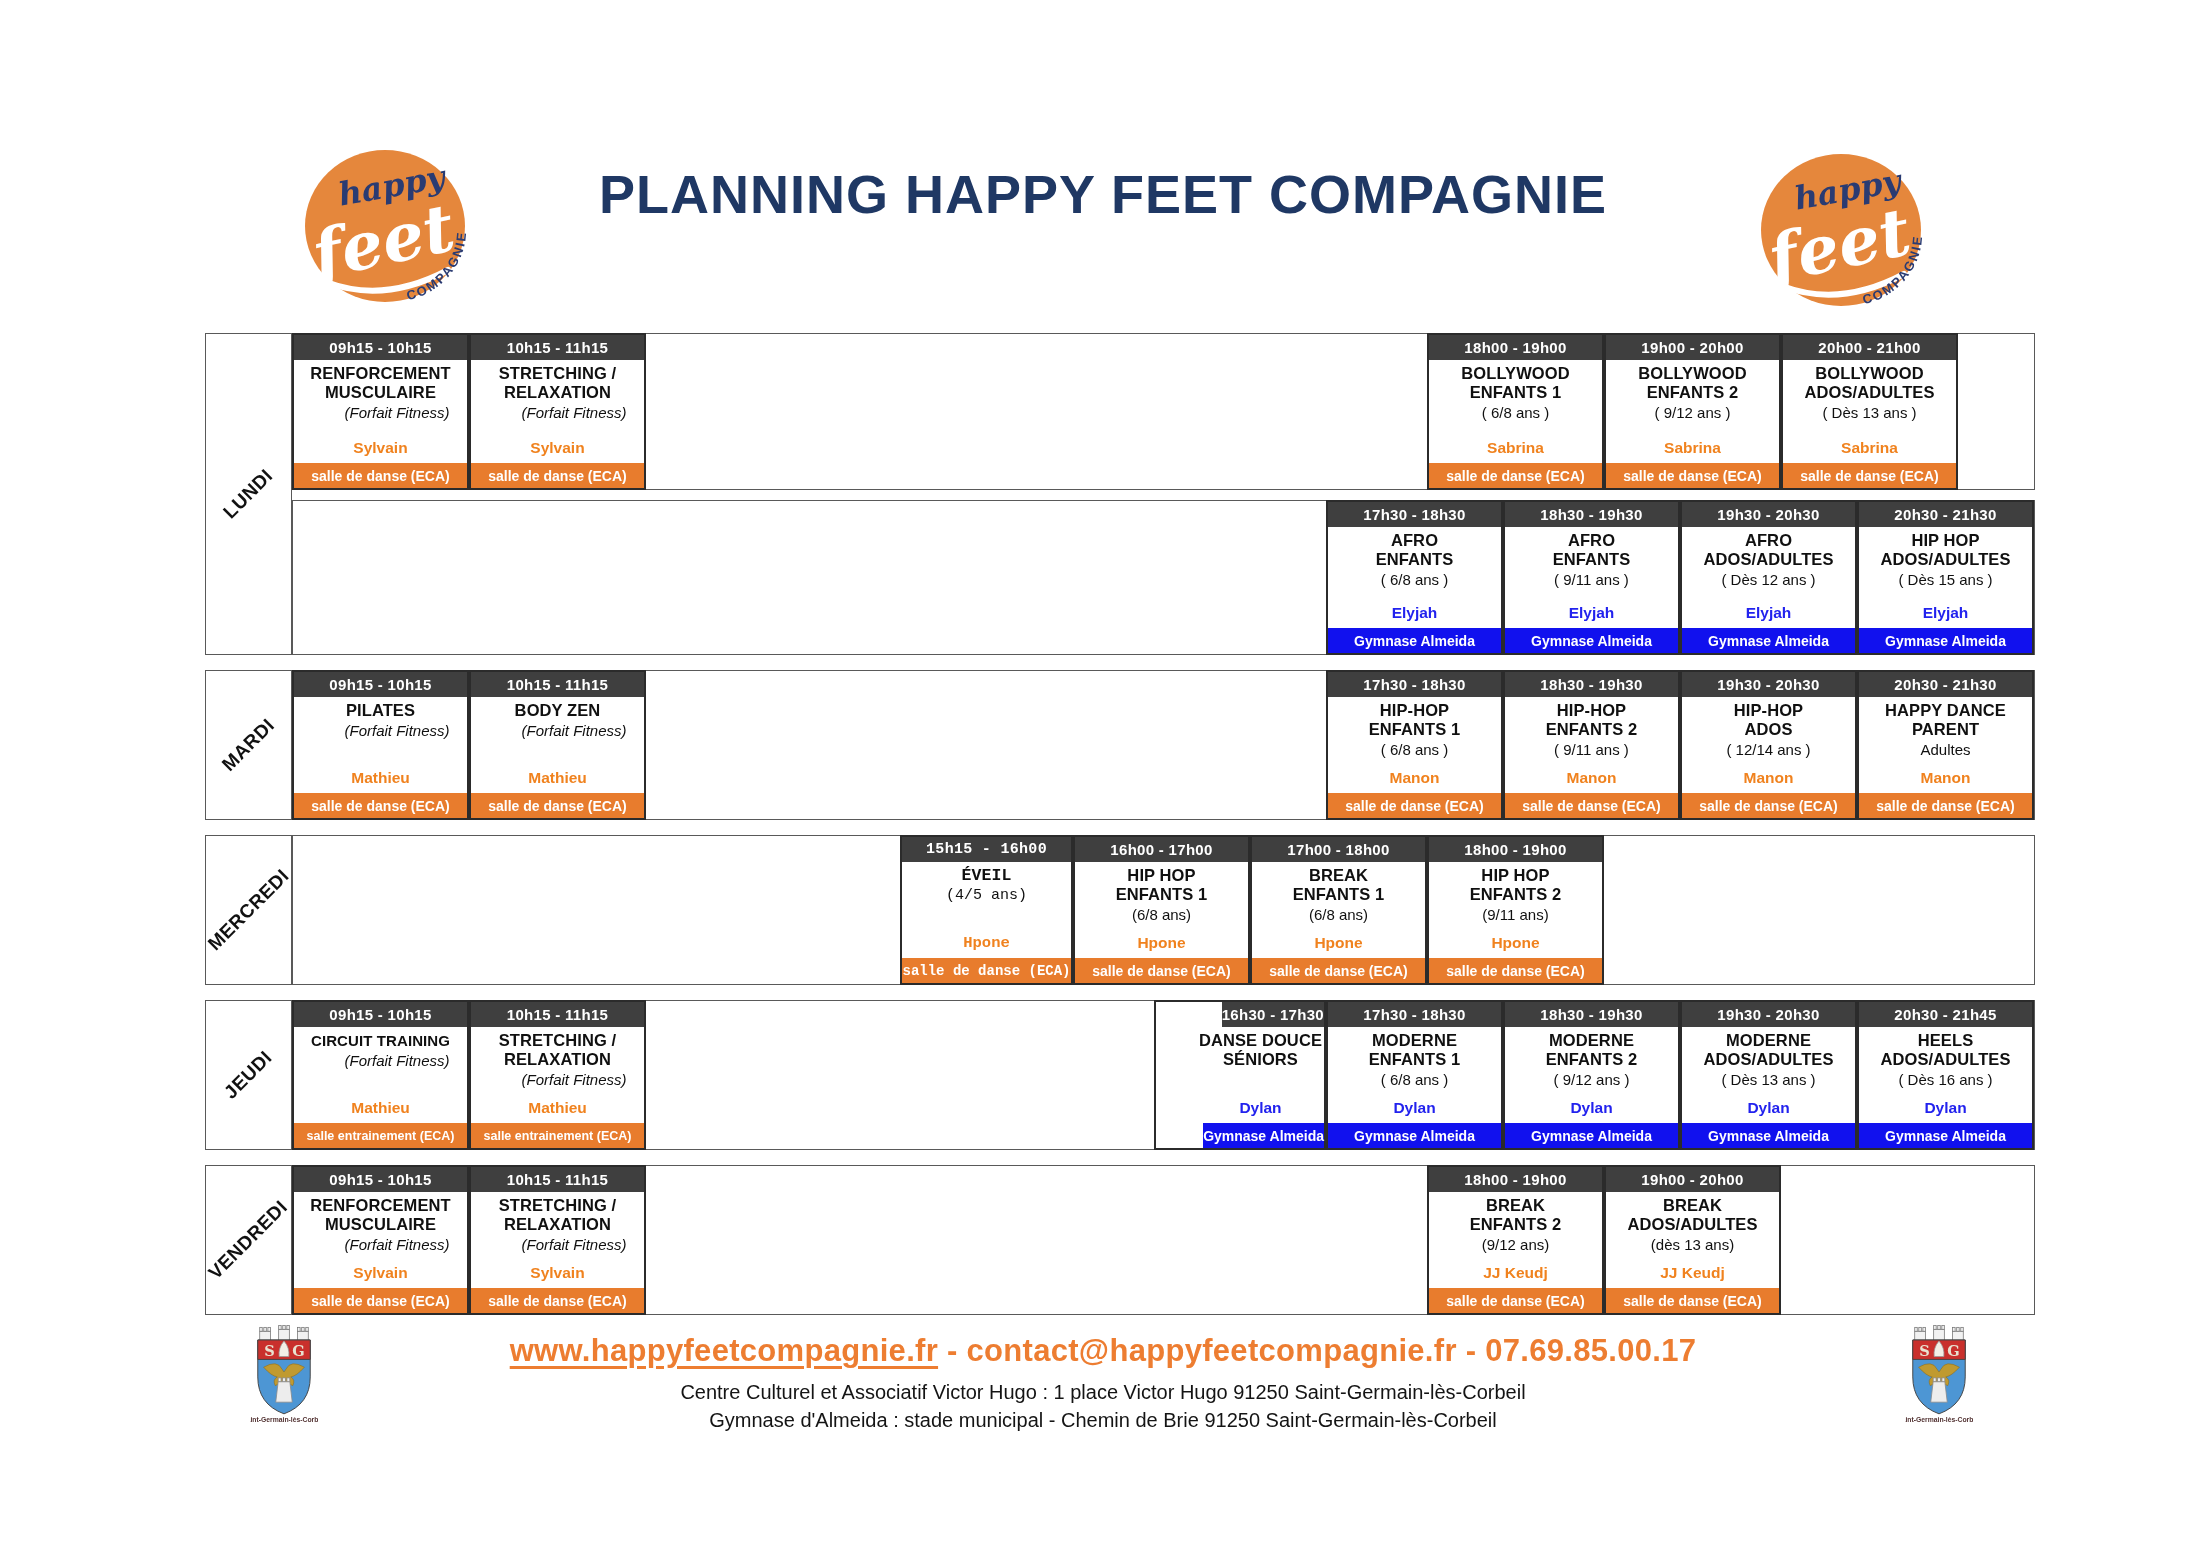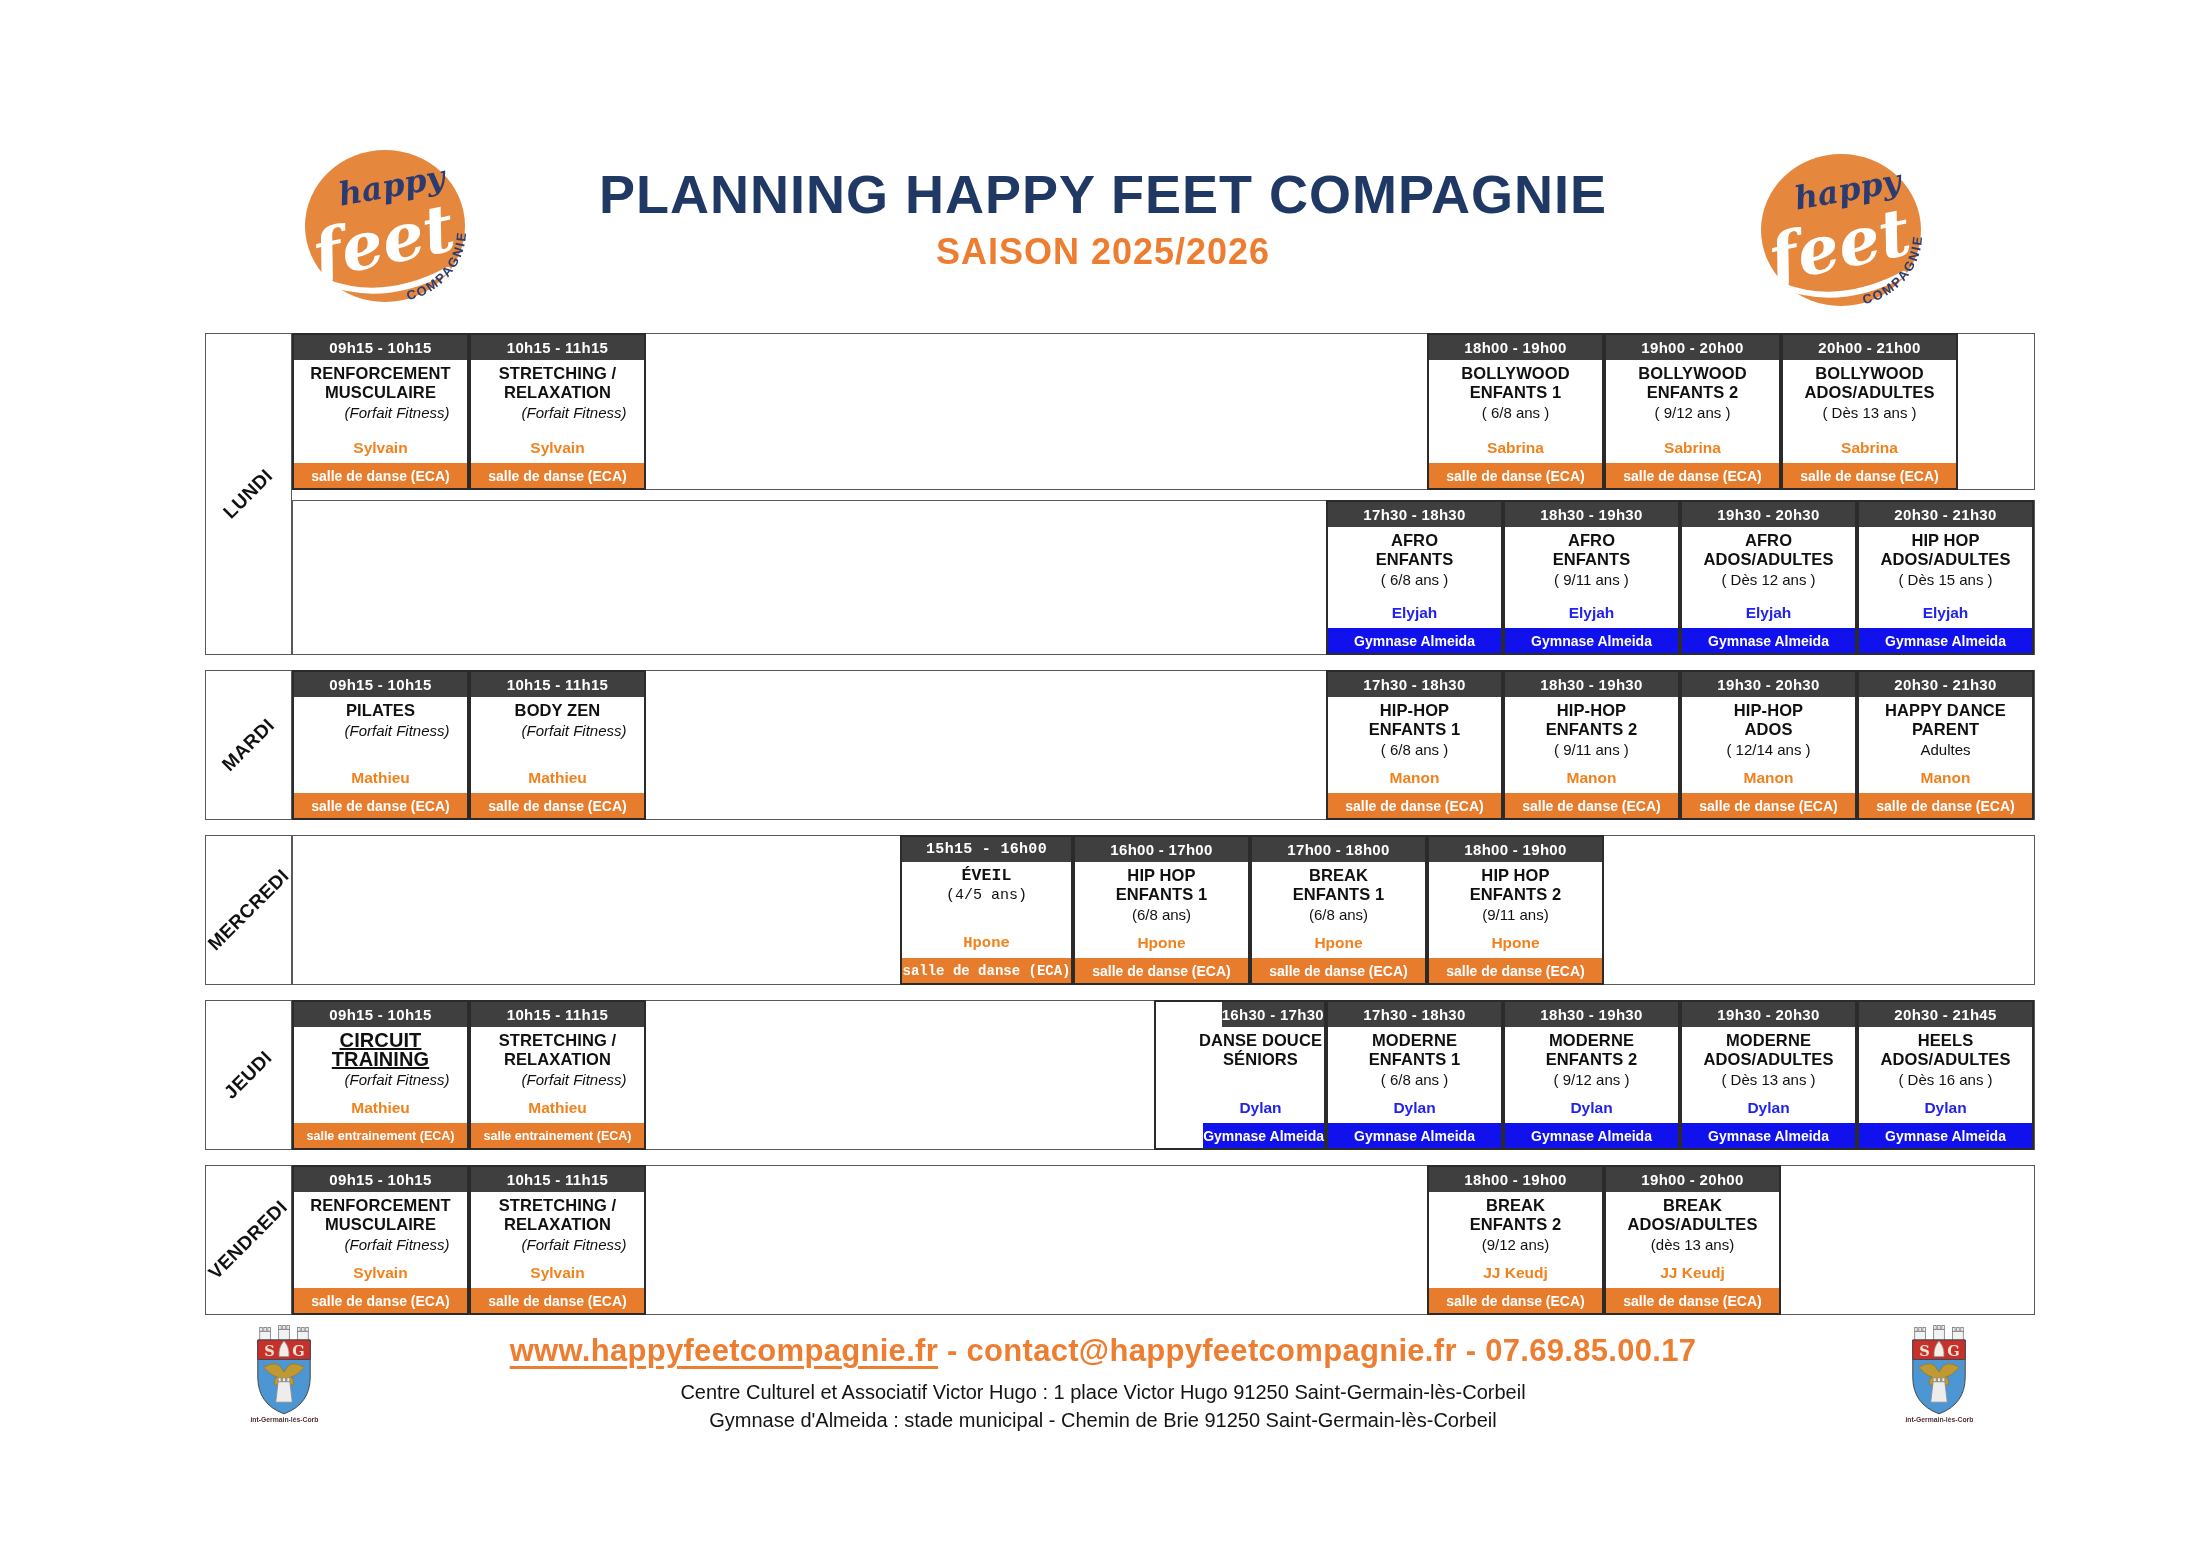--- a/index.html
+++ b/index.html
@@ -19,21 +19,21 @@
   .day-box span{transform:rotate(-45deg);font-size:19px;font-weight:700;letter-spacing:.5px;
     color:#111;white-space:nowrap;}
   .row-box{position:absolute;box-sizing:border-box;border:1px solid #595959;background:#fff;}
   .cell{position:absolute;box-sizing:border-box;border:2px solid #2B2B2B;background:#fff;
     display:flex;flex-direction:column;}
   .cell-time{height:25px;flex:0 0 25px;background:#3F3F3F;color:#fff;font-size:15px;font-weight:700;
     letter-spacing:.3px;display:flex;align-items:center;justify-content:center;white-space:nowrap;}
   .cell-body{flex:1;display:flex;flex-direction:column;align-items:center;text-align:center;
     padding:4px 2px 0 2px;overflow:hidden;}
   .cell-title{font-size:16.5px;font-weight:700;line-height:19px;color:#101010;letter-spacing:.1px;}
-  .cell-title.small{font-size:20px;text-decoration:underline;}
+  .cell-title.small{font-size:15px;}
   .cell-sub{font-size:15px;line-height:18px;margin-top:2px;color:#101010;}
   .cell-sub.italic{font-style:italic;margin-left:33px;}
   .cell-teacher{margin-top:auto;padding-bottom:6px;font-size:15.5px;font-weight:700;}
   .cell-teacher.orange{color:#F0821E;}
   .cell-teacher.blue{color:#2222EE;}
   .cell-loc{height:25px;flex:0 0 25px;color:#fff;font-size:14px;font-weight:700;
     display:flex;align-items:center;justify-content:center;white-space:nowrap;}
   .cell-loc.orange{background:#E87C2D;}
   .cell-loc.blue{background:#1111EE;}
   .cell-loc.loc-small{font-size:12.5px;}
@@ -70,21 +70,20 @@
     <text x="44" y="56" font-size="32" font-weight="bold" font-style="italic" font-family="DejaVu Serif, serif" fill="#2A3B72" transform="rotate(-10 89 56)">happy</text>
     <text x="16" y="122" font-size="66" font-weight="bold" font-style="italic" font-family="DejaVu Serif, serif" fill="#FFFFFF" transform="rotate(-12 89 100)">feet</text>
     <path d="M30,140 Q88,162 152,128" stroke="#FFFFFF" stroke-width="6" fill="none" stroke-linecap="round"></path>
     <path id="arcR" d="M112,158 A72,72 0 0 0 170,92" fill="none"></path>
     <text font-size="13" font-weight="bold" fill="#2A3B72" letter-spacing="2">
       <textPath href="#arcR">COMPAGNIE</textPath>
     </text>
   </svg>
 
   <div class="main-title">PLANNING HAPPY FEET COMPAGNIE</div>
-  <div class="sub-title">SAISON 2025/2026</div>
 
   <div id="schedule">
       <div class="day-box" style="position: absolute; left: 205px; top: 333px; width: 87px; height: 322px;">
         <span>LUNDI</span>
       </div>
       <div class="row-box" style="position: absolute; left: 292px; top: 333px; width: 1743px; height: 157px;"></div>
       <div class="cell" style="position: absolute; left: 292px; top: 333px; width: 177px; height: 157px;">
         <div class="cell-time">09h15 - 10h15</div>
         <div class="cell-body">
           <div class="cell-title">

